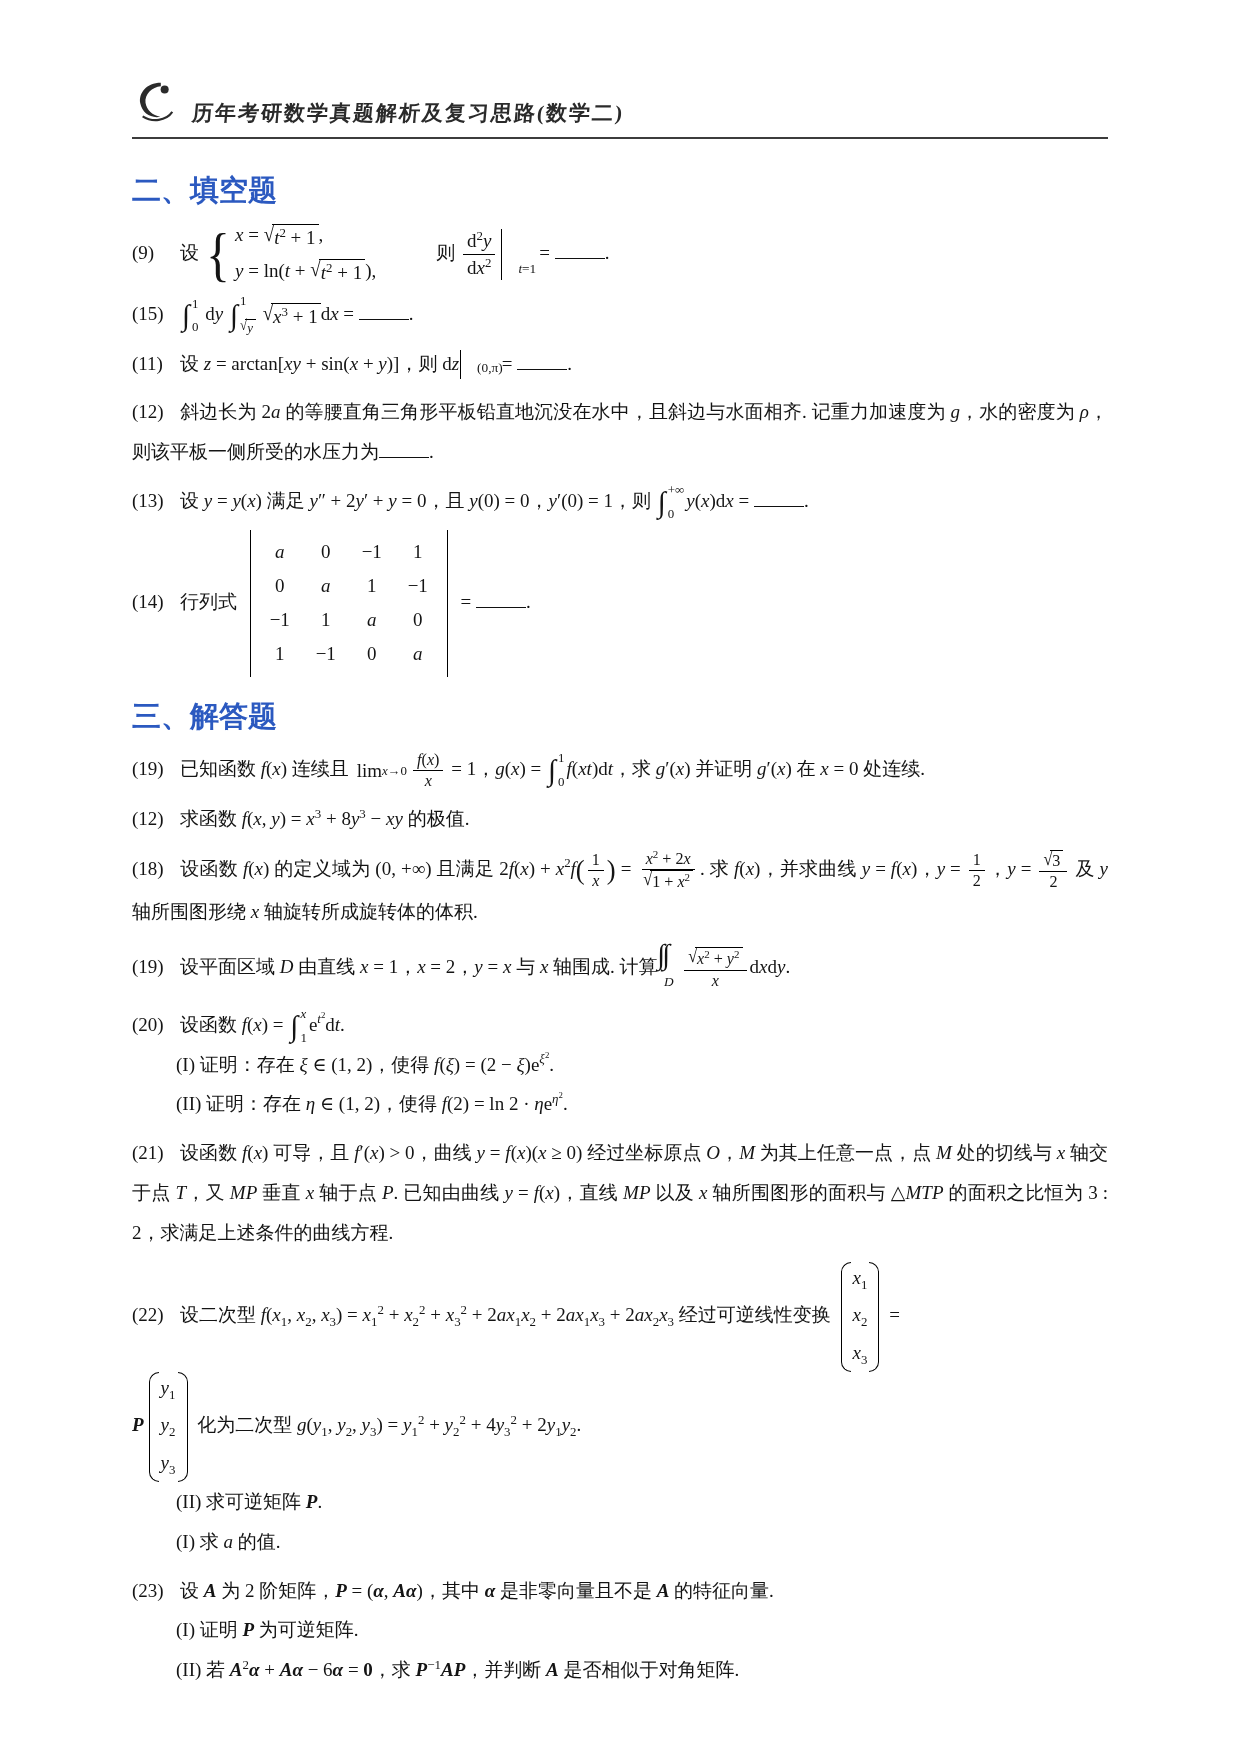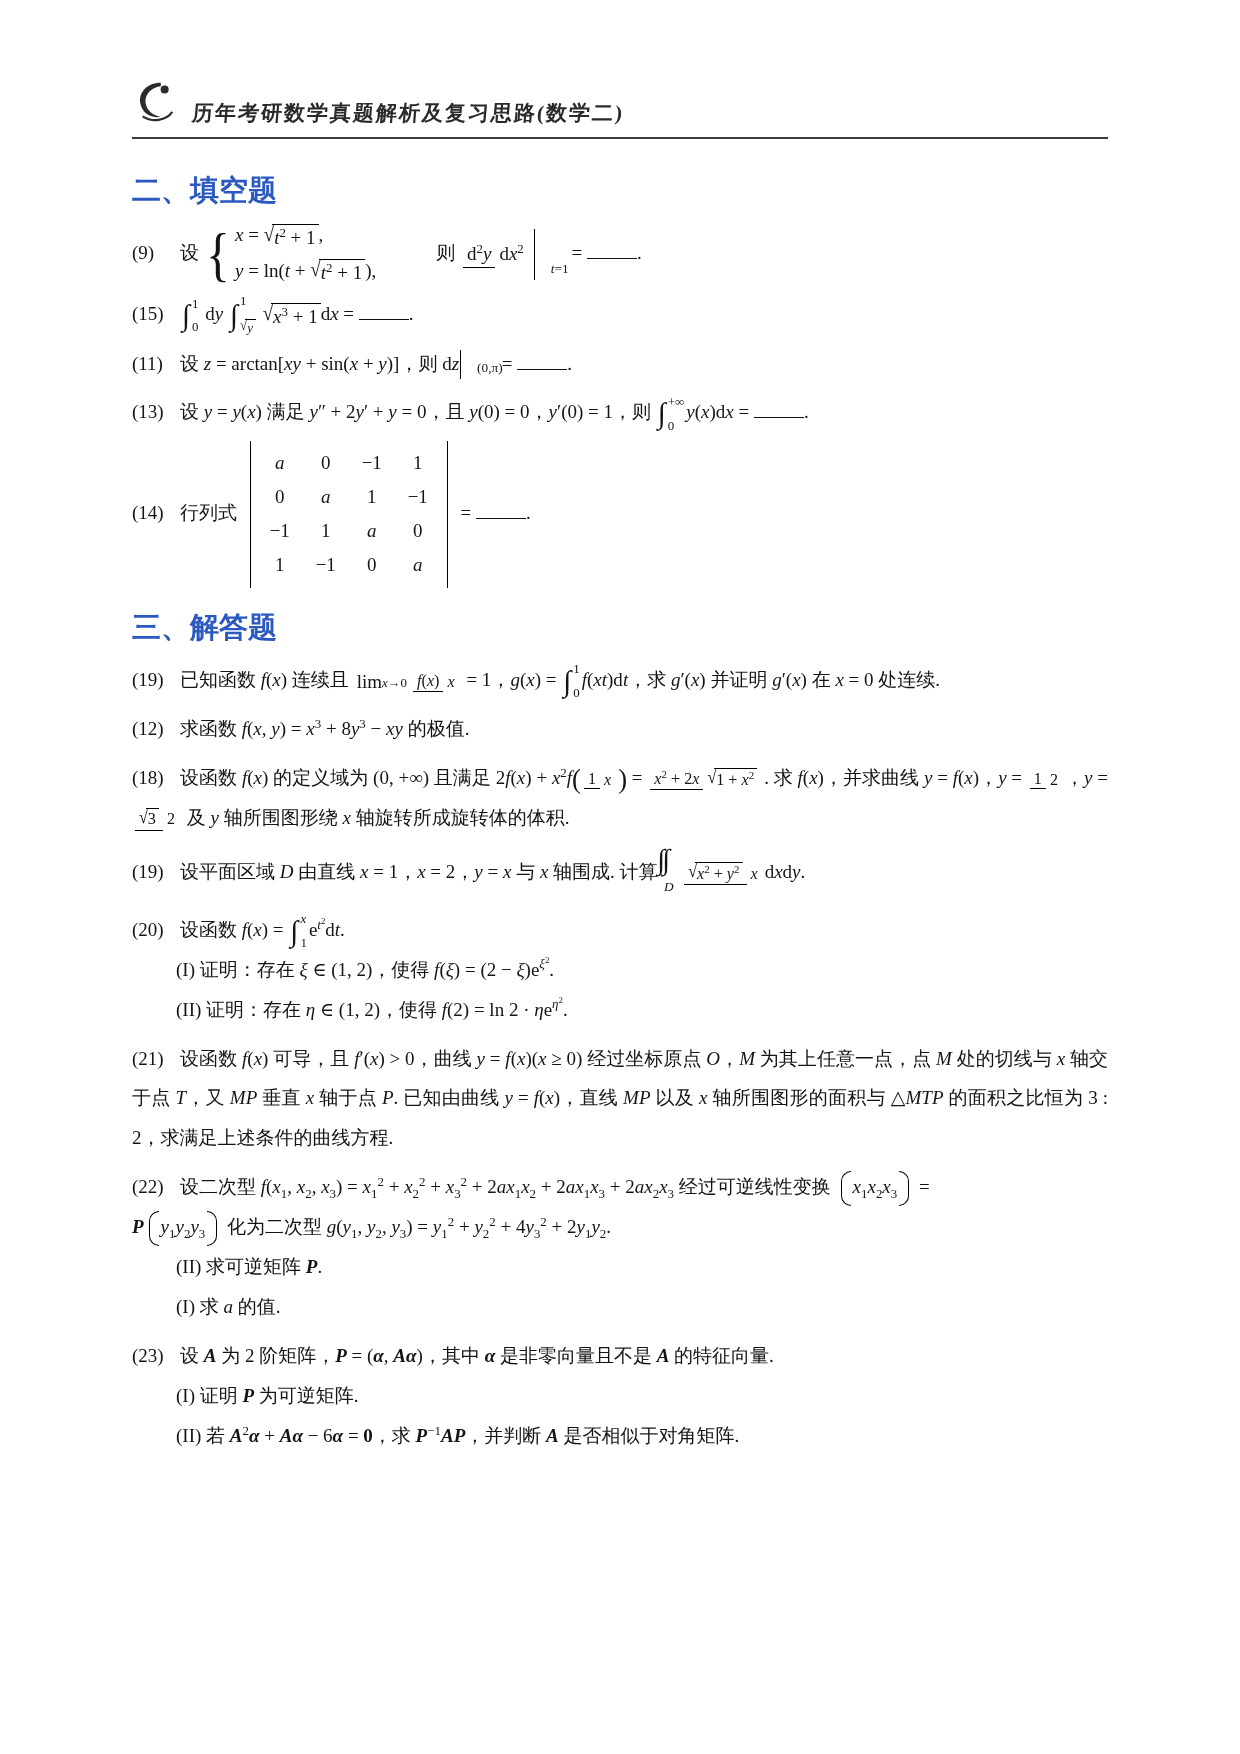--- a/index.html
+++ b/index.html
@@ -23,21 +23,21 @@
   .line{line-height:2.1;text-align:justify}
   .line.sub{padding-left:44px}
   .pnum{display:inline-block;min-width:48px}
 
   i{font-style:italic}
   sup,sub{font-size:68%}
 
   .blank{display:inline-block;width:50px;height:0.95em;border-bottom:1.2px solid #111;vertical-align:baseline}
 
   
-  .frac{display:inline-flex;flex-direction:row;align-items:center;vertical-align:middle;
+  .frac{display:inline-flex;flex-direction:column;align-items:center;vertical-align:middle;
         margin:0 3px;line-height:1.3;text-align:right}
   .frac .fn{border-bottom:1.2px solid #000;padding:0 4px}
   .frac .fd{padding:0 4px}
   .frac.sm2{font-size:0.85em;line-height:1.2}
 
   
   .sqrt{display:inline-flex;align-items:flex-start;vertical-align:middle;white-space:nowrap}
   .sqrt .rk{line-height:1.1;transform:scaleY(1.12);display:inline-block}
   .sqrt .rad{border-top:1.2px solid #000;padding:0 3px 0 2px;margin-left:-2px;line-height:1.25}
 
@@ -73,21 +73,21 @@
   .det{display:inline-flex;vertical-align:middle;margin:0 8px}
   .det .dgrid{display:grid;grid-template-columns:repeat(4,46px);row-gap:13px;text-align:center;
               border-left:1.5px solid #000;border-right:1.5px solid #000;padding:12px 6px;line-height:1.1}
 
   
   .vec{display:inline-flex;align-items:center;vertical-align:middle;position:relative;padding:5px 12px;margin:0 5px}
   .vec::before{content:'';position:absolute;left:0;top:0;bottom:0;width:9px;
                border:1.5px solid #000;border-right:none;border-radius:11px 0 0 11px}
   .vec::after{content:'';position:absolute;right:0;top:0;bottom:0;width:9px;
               border:1.5px solid #000;border-left:none;border-radius:0 11px 11px 0}
-  .vec .vcol{display:inline-flex;flex-direction:row;row-gap:5px;align-items:flex-start;line-height:1.2}
+  .vec .vcol{display:inline-flex;flex-direction:column;row-gap:12px;align-items:flex-start;line-height:1.2}
 
   .bp{font-size:1.4em;vertical-align:middle;line-height:1}
   .gap1{display:inline-block;width:56px}
 </style>
 </head>
 <body>
 
 <div class="page">
   <header>
     <span class="logo">
@@ -136,20 +136,23 @@
                   <span class="rad"><i>y</i></span>
                 </span></span>
             </span>
           </span> <span class="sqrt">
             <span class="rk">√</span>
             <span class="rad"><i>x</i><sup>3</sup> + 1</span>
           </span>d<i>x</i> = <span class="blank"></span>.</div>
       </div>
       <div class="problem">
         <div class="line main"><span class="pnum">(11)</span>设 <i>z</i> = arctan[<i>xy</i> + sin(<i>x</i> + <i>y</i>)]，则 d<i>z</i><span class="eval short"><span class="esub">(0,π)</span></span> = <span class="blank"></span>.</div>
+      </div>
+      <div class="problem">
+        <div class="line main"><span class="pnum">(12)</span>斜边长为 2<i>a</i> 的等腰直角三角形平板铅直地沉没在水中，且斜边与水面相齐. 记重力加速度为 <i>g</i>，水的密度为 <i>ρ</i>，则该平板一侧所受的水压力为<span class="blank"></span>.</div>
       </div>
       <div class="problem">
         <div class="line main"><span class="pnum">(13)</span>设 <i>y</i> = <i>y</i>(<i>x</i>) 满足 <i>y</i>″ + 2<i>y</i>′ + <i>y</i> = 0，且 <i>y</i>(0) = 0，<i>y</i>′(0) = 1，则 <span class="int">
             <span class="isym">∫</span>
             <span class="il">
               <span class="iu">+∞</span>
               <span class="id">0</span>
             </span>
           </span><i>y</i>(<i>x</i>)d<i>x</i> = <span class="blank"></span>.</div>
       </div>

